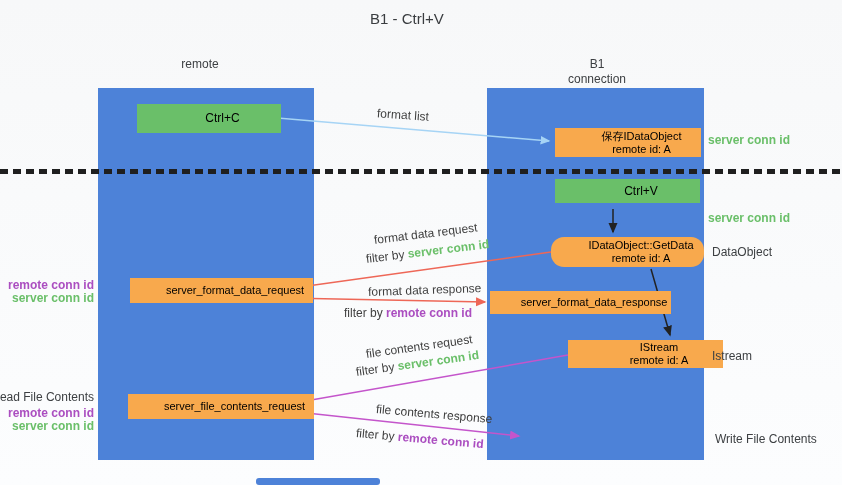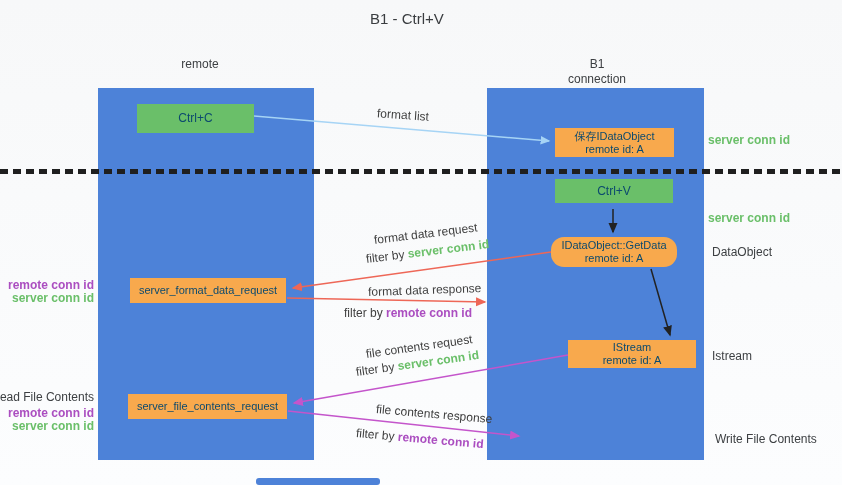--- a/index.html
+++ b/index.html
@@ -11,21 +11,21 @@
   .title{position:absolute;left:307px;top:9px;width:200px;text-align:center;
     font-size:15px;line-height:19px;color:#3a3d40;}
   .lane{position:absolute;top:88px;height:372px;background:#4d82d8;}
   .lane-a{left:98px;width:216px;}
   .lane-b{left:487px;width:217px;}
   .lane-header{position:absolute;top:57px;width:120px;text-align:center;
     font-size:12px;line-height:15px;color:#3d4043;}
   .dashes{position:absolute;left:0;top:169px;width:842px;height:5px;
     background:repeating-linear-gradient(90deg,#1f1f1f 0 8px,transparent 8px 13px);}
   .node{position:absolute;display:flex;flex-direction:column;align-items:center;
-    justify-content:center;color:#0c4a6e;text-align:left;font-size:11px;line-height:13px;}
+    justify-content:center;color:#000000;text-align:left;font-size:11px;line-height:13px;padding-left:27px;}
   .green{background:#6abf69;font-size:12px;}
   .orange{background:#f8a94d;}
   .alabel{position:absolute;font-size:12px;color:#3f3f3f;white-space:nowrap;}
   .side-label{position:absolute;font-size:12px;color:#3d4043;white-space:nowrap;}
   .stack{line-height:13px;text-align:right;font-weight:bold;}
   .conn-green{color:#6abf69;font-weight:bold;}
   .conn-purple{color:#ab4ec0;font-weight:bold;}
   svg.overlay{position:absolute;left:0;top:0;pointer-events:none;}
   .scroll-thumb{position:absolute;left:256px;top:478px;width:124px;height:7px;
     background:#4d82d8;border-radius:3px;}
@@ -91,20 +91,23 @@
 
   <div class="node orange" style="left:551px;top:237px;width:126px;height:30px;border-radius:13px;">
     <span>IDataObject::GetData</span>
     <span>remote id: A</span>
   </div>
 
   <div class="node orange" style="left:130px;top:278px;width:156px;height:25px;">
     <span>server_format_data_request</span>
   </div>
 
+  <div class="node orange" style="left:490px;top:291px;width:154px;height:23px;">
+    <span>server_format_data_response</span>
+  </div>
 
   <div class="node orange" style="left:568px;top:340px;width:128px;height:28px;">
     <span>IStream</span>
     <span>remote id: A</span>
   </div>
 
   <div class="node orange" style="left:128px;top:394px;width:159px;height:25px;">
     <span>server_file_contents_request</span>
   </div>
 

